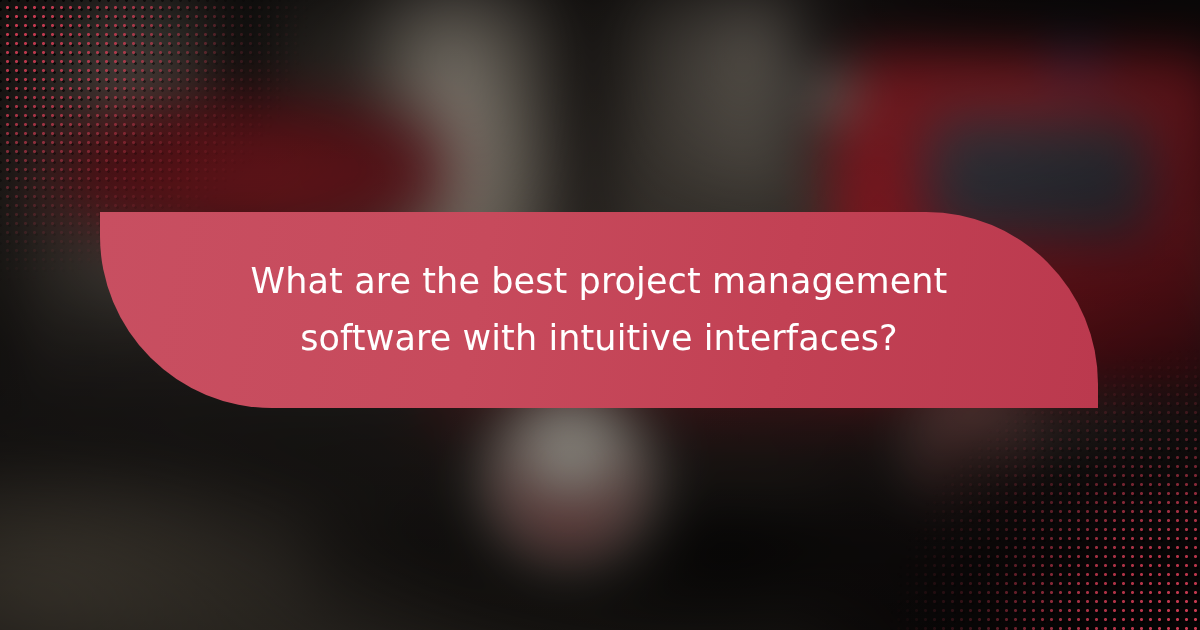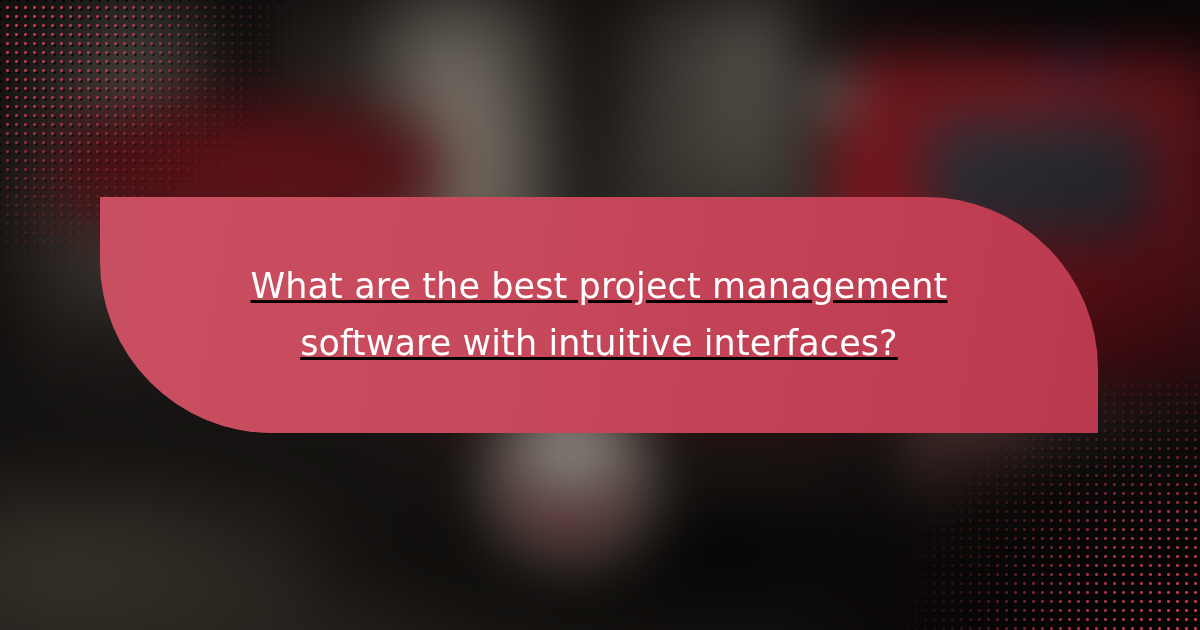--- a/index.html
+++ b/index.html
@@ -191,30 +191,29 @@
   .dots-br {
     right: -6px; bottom: -6px;
     -webkit-mask-image: radial-gradient(ellipse 330px 300px at 100% 100%, #000 8%, rgba(0,0,0,.80) 42%, rgba(0,0,0,.24) 72%, transparent 96%);
     mask-image: radial-gradient(ellipse 330px 300px at 100% 100%, #000 8%, rgba(0,0,0,.80) 42%, rgba(0,0,0,.24) 72%, transparent 96%);
   }
 
   
   .banner {
     position: absolute;
     left: 100px;
-    top: 197px;
+    top: 212px;
     width: 998px;
-    height: 236px;
+    height: 196px;
     background: linear-gradient(100deg, #c84f61 0%, #c74a5c 38%, #c24154 68%, #bb394e 100%);
     border-radius: 0 172px 0 172px;
     display: flex;
     align-items: center;
     justify-content: center;
     padding: 0 120px;
-    text-decoration: underline;
   }
 
   .question {
     margin: 0;
     color: #ffffff;
     font-size: 35px;
     font-weight: 400;
     line-height: 1.62;
     text-align: center;
     letter-spacing: .1px;

